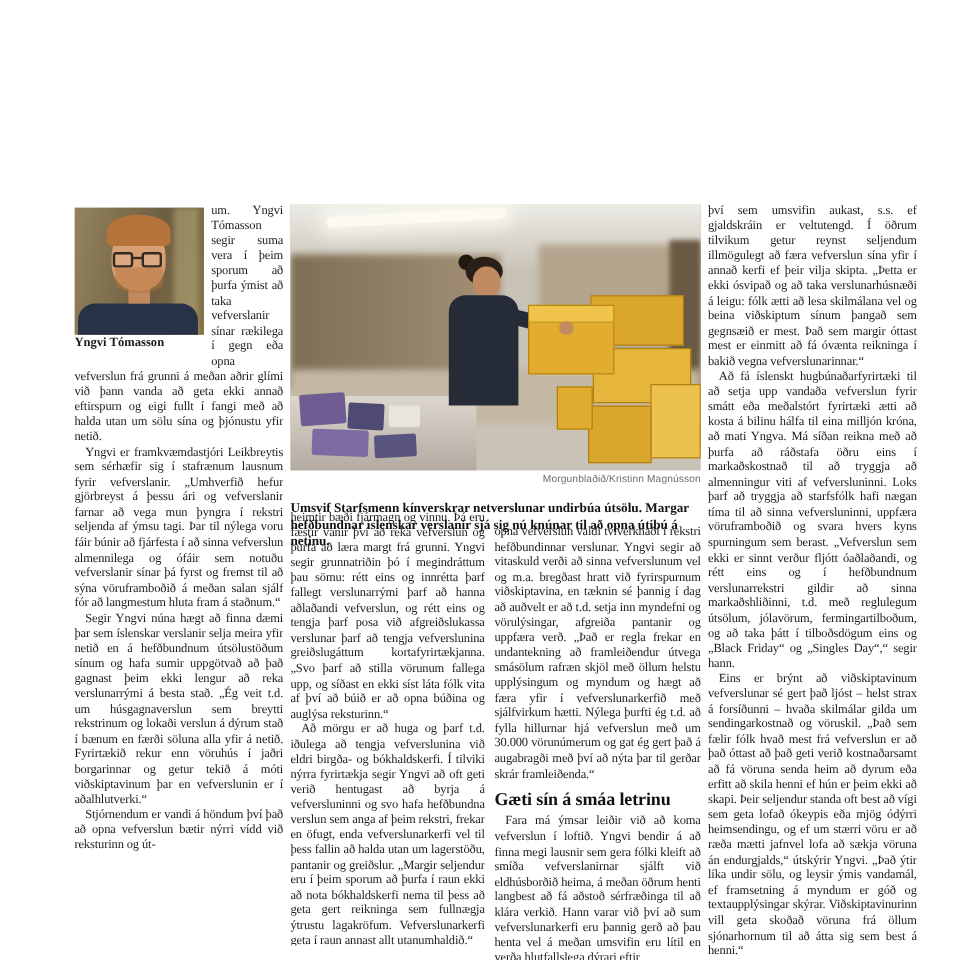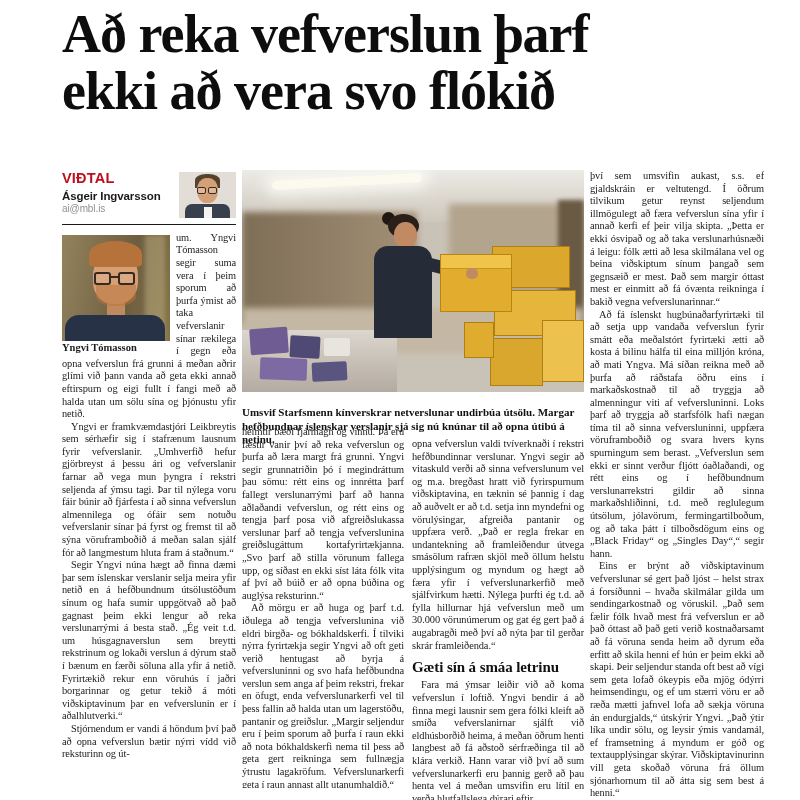--- a/index.html
+++ b/index.html
@@ -34,21 +34,21 @@
   #email  { font-size:10px; color:#919191; margin-top:1px; }
   #headshot { position:absolute; right:0; top:2px; width:57px; height:46px;
     background:#e2ded7; overflow:hidden; }
   .hs-hair { position:absolute; left:16px; top:2px; width:25px; height:14px; background:#54422e; border-radius:45% 45% 0 0; }
   .hs-face { position:absolute; left:18px; top:6px; width:21px; height:25px; background:#d6a076; border-radius:46%; }
   .hs-gl1,.hs-gl2 { position:absolute; top:15px; width:9px; height:7px; border:1.5px solid #2c2c2c; border-radius:2px; background:rgba(255,255,255,.25); }
   .hs-gl1 { left:18px; } .hs-gl2 { left:29px; }
   .hs-shoulders { position:absolute; left:6px; bottom:0; width:45px; height:14px; background:#39404d; border-radius:7px 7px 0 0; }
   .hs-shirt { position:absolute; left:25px; bottom:0; width:8px; height:11px; background:#f5f3ee; }
   
-  #inset { float:left; width:108px; margin:3px 6px 0 0; }
+  #inset { float:left; width:108px; margin:3px 6px 12px 0; }
   #inset-photo { position:relative; width:108px; height:106px; overflow:hidden;
     background:linear-gradient(100deg,#93835d,#6e5e41 60%,#857448); }
   .yp-streak { position:absolute; right:5px; top:0; width:20px; height:100%; background:rgba(205,190,145,.4); filter:blur(2px); }
   .yp-shoulders { position:absolute; left:3px; bottom:-4px; width:100px; height:30px; background:#273246; border-radius:14px 14px 0 0; }
   .yp-neck { position:absolute; left:45px; top:62px; width:18px; height:18px; background:#c08a5e; }
   .yp-face { position:absolute; left:31px; top:16px; width:45px; height:53px; background:#d79f74; border-radius:46% 46% 42% 42%; }
   .yp-hair { position:absolute; left:27px; top:6px; width:53px; height:26px; background:#b5723a; border-radius:50% 50% 12% 12%; }
   .yp-beard { position:absolute; left:34px; top:50px; width:40px; height:21px; background:rgba(181,114,58,.5); border-radius:0 0 45% 45%; }
   .yp-gl1,.yp-gl2 { position:absolute; top:37px; width:17px; height:13px; border:2px solid #342a22; border-radius:3px; background:rgba(255,255,255,.12); }
   .yp-gl1 { left:32px; } .yp-gl2 { left:56px; }
@@ -87,40 +87,23 @@
   .held-flap { position:absolute; left:0; top:0; width:100%; height:14px; background:#f0c44a; border-bottom:1px solid #c7951a; }
   #photo-credit { margin-top:2px; text-align:right; font-family:"Liberation Sans", sans-serif;
     font-size:8.5px; color:#6e6e6e; letter-spacing:.1px; }
   #photo-caption { margin-top:14px; font-weight:bold; font-size:11px; line-height:13.5px; text-align:left; color:#111; }
 </style>
 </head>
 <body>
 
 <div id="page">
 
-  <div id="headline">
-    <div>Að reka vefverslun þarf</div>
-    <div>ekki að vera svo flókið</div>
-  </div>
 
 
   <div id="col1" class="col">
-    <div id="byline">
-      <div id="kicker">VIÐTAL</div>
-      <div id="author">Ásgeir Ingvarsson</div>
-      <div id="email">ai@mbl.is</div>
-      <div id="headshot">
-        <div class="hs-hair"></div>
-        <div class="hs-face"></div>
-        <div class="hs-gl1"></div>
-        <div class="hs-gl2"></div>
-        <div class="hs-shoulders"></div>
-        <div class="hs-shirt"></div>
-      </div>
-    </div>
     <div id="inset">
       <div id="inset-photo">
         <div class="yp-streak"></div>
         <div class="yp-shoulders"></div>
         <div class="yp-neck"></div>
         <div class="yp-face"></div>
         <div class="yp-hair"></div>
         <div class="yp-gl1"></div>
         <div class="yp-gl2"></div>
         <div class="yp-bridge"></div>
@@ -156,20 +139,21 @@
       <div class="w-bun"></div>
       <div class="w-hair"></div>
       <div class="w-face"></div>
       <div class="w-body"></div>
       <div class="w-arm"></div>
       <div class="held-box">
         <div class="held-flap"></div>
       </div>
       <div class="w-hand"></div>
     </div>
+    <div id="photo-credit">Morgunblaðið/Kristinn Magnússon</div>
     <div id="photo-caption">
       <span>Umsvif</span>
       <span>Starfsmenn kínverskrar netverslunar undirbúa útsölu. Margar hefðbundnar íslenskar verslanir sjá sig nú knúnar til að opna útibú á netinu.</span>
     </div>
   </div>
 
   <div id="col2" class="col">
     <p>heimtir bæði fjármagn og vinnu. Þá eru fæstir vanir því að reka vefverslun og þurfa að læra margt frá grunni. Yngvi segir grunnatriðin þó í megindráttum þau sömu: rétt eins og innrétta þarf fallegt verslunarrými þarf að hanna aðlaðandi vefverslun, og rétt eins og tengja þarf posa við afgreiðslukassa verslunar þarf að tengja vefverslunina greiðslugáttum kortafyrirtækjanna. „Svo þarf að stilla vörunum fallega upp, og síðast en ekki síst láta fólk vita af því að búið er að opna búðina og auglýsa reksturinn.“</p>
     <p class="ind">Að mörgu er að huga og þarf t.d. iðulega að tengja vefverslunina við eldri birgða- og bókhaldskerfi. Í tilviki nýrra fyrirtækja segir Yngvi að oft geti verið hentugast að byrja á vefversluninni og svo hafa hefðbundna verslun sem anga af þeim rekstri, frekar en öfugt, enda vefverslunarkerfi vel til þess fallin að halda utan um lagerstöðu, pantanir og greiðslur. „Margir seljendur eru í þeim sporum að þurfa í raun ekki að nota bókhaldskerfi nema til þess að geta gert reikninga sem fullnægja ýtrustu lagakröfum. Vefverslunarkerfi geta í raun annast allt utanumhaldið.“</p>
 

